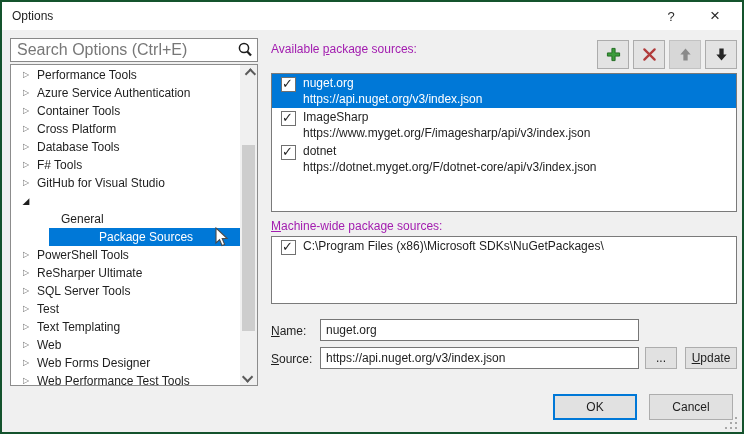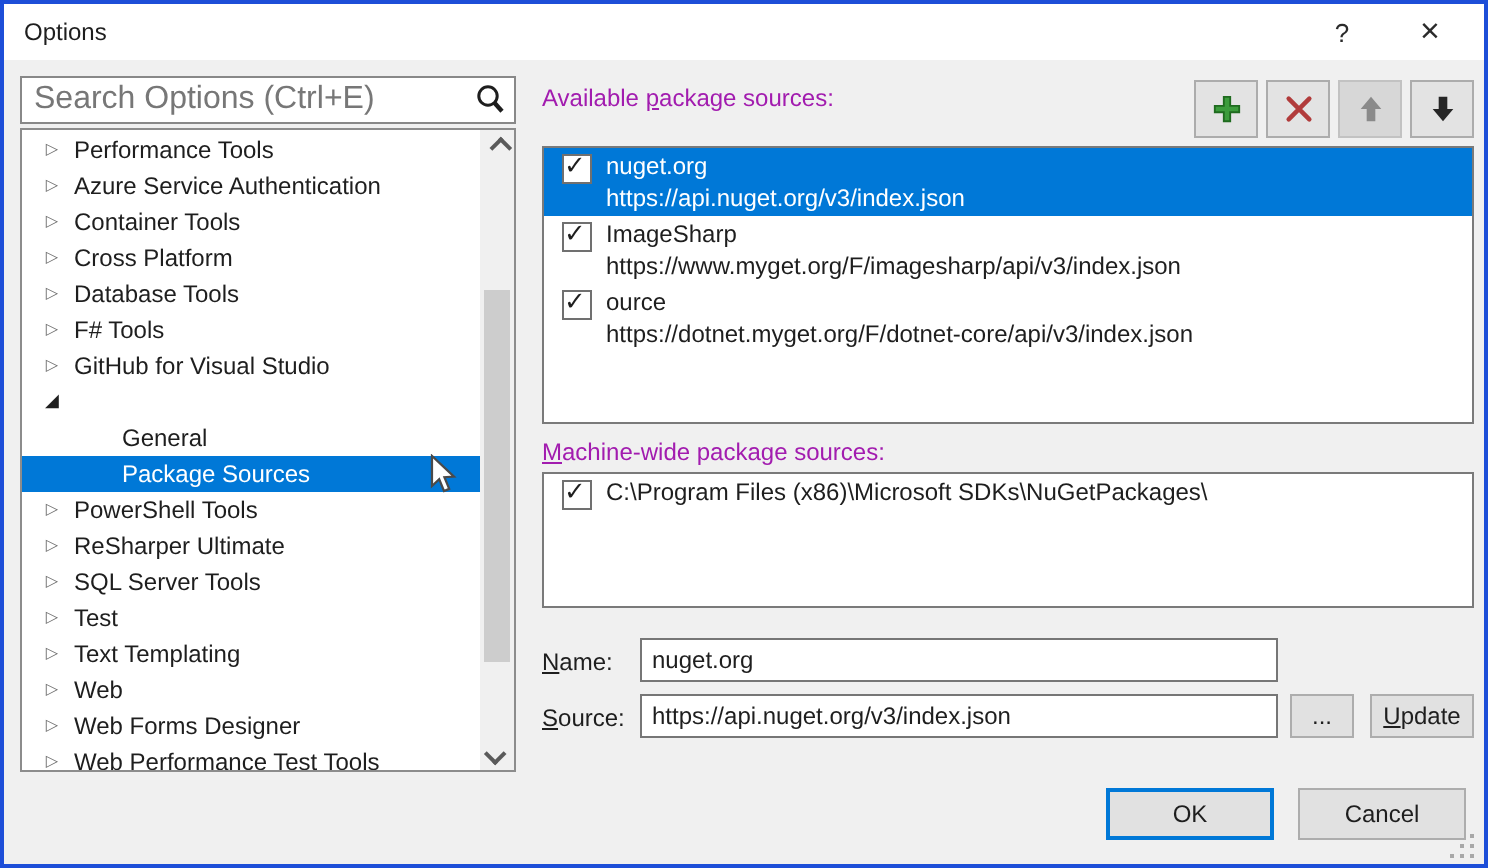--- a/index.html
+++ b/index.html
@@ -1,18 +1,18 @@
 <!DOCTYPE html>
 <html><head>
 <meta charset="utf-8">
 <style>
   html,body{margin:0;padding:0;background:#DADADA;}
   .window{
     position:relative; width:744px; height:434px; box-sizing:border-box;
-    border:2px solid #1d4ed8; background:#F0F0F0;
+    border:2px solid #14532d; background:#F0F0F0;
     font-family:"Liberation Sans",sans-serif; font-size:12px; color:#1E1E1E;
     overflow:hidden;
   }
   .titlebar{position:absolute;left:0;top:0;width:100%;height:28px;background:#FFFFFF;}
   .title{position:absolute;left:10px;top:7px;font-size:12px;color:#1E1E1E;}
   .tb-btn2{position:absolute;top:0;width:34px;height:28px;display:flex;align-items:center;justify-content:center;color:#2B2B2B;}
   .help-btn{right:54px;font-size:13px;}
   .close-btn{right:10px;font-size:17px;font-weight:400;}
 
   
@@ -22,21 +22,21 @@
   .mag{width:18px;height:18px;margin-right:3px;flex:0 0 auto;}
 
   
   .tree{position:absolute;left:8px;top:62px;width:248px;height:322px;background:#fff;border:1px solid #8C8C8C;box-sizing:border-box;overflow:hidden;}
   .tree-rows{position:absolute;left:0;top:1px;right:17px;}
   .tree-row{height:18px;line-height:18px;display:flex;align-items:center;white-space:nowrap;cursor:default;}
   .tree-row .expander{width:14px;margin-left:8px;text-align:center;font-family:"DejaVu Sans",sans-serif;font-size:8px;color:#6E6E6E;flex:0 0 auto;}
   .tree-row .expander.exp{font-size:9px;color:#1E1E1E;}
   .tree-row.child .expander{margin-left:32px;}
   .tree-label{margin-left:4px;}
-  .tree-row.selected{background:#0078D7;color:#fff;}
+  .tree-row.selected{background:#0078D7;color:#fff;margin-left:38px;}
   .tree-scroll{position:absolute;top:0;right:0;width:17px;height:100%;background:#F0F0F0;}
   .scroll-arrow{position:absolute;left:0;width:17px;height:17px;display:flex;align-items:center;justify-content:center;}
   .scroll-arrow.up{top:0;} .scroll-arrow.down{bottom:0;}
   .chev{width:6px;height:6px;border-top:2px solid #5A5A5A;border-right:2px solid #5A5A5A;}
   .chev.u{transform:rotate(-45deg) translate(1px,1px);}
   .chev.d{transform:rotate(135deg) translate(1px,1px);}
   .scroll-thumb{position:absolute;left:2px;width:13px;top:80px;height:186px;background:#CDCDCD;}
 
   
   .panel-label{position:absolute;color:#a21caf;}
@@ -220,21 +220,21 @@
         <div class="src-text">
           <div class="src-name">ImageSharp</div>
           <div class="src-url">https://www.myget.org/F/imagesharp/api/v3/index.json</div>
         </div>
       </div>
       <div class="src-row">
         <span class="checkbox">
           <span class="check">✓</span>
         </span>
         <div class="src-text">
-          <div class="src-name">ource</div>
+          <div class="src-name">dotnet</div>
           <div class="src-url">https://dotnet.myget.org/F/dotnet-core/api/v3/index.json</div>
         </div>
       </div>
     </div>
 
   <span class="panel-label" style="left:269px;top:217px">
     <span class="accel">M</span><span>achine-wide package sources:</span>
   </span>
 
   <div class="src-list list-machine">

